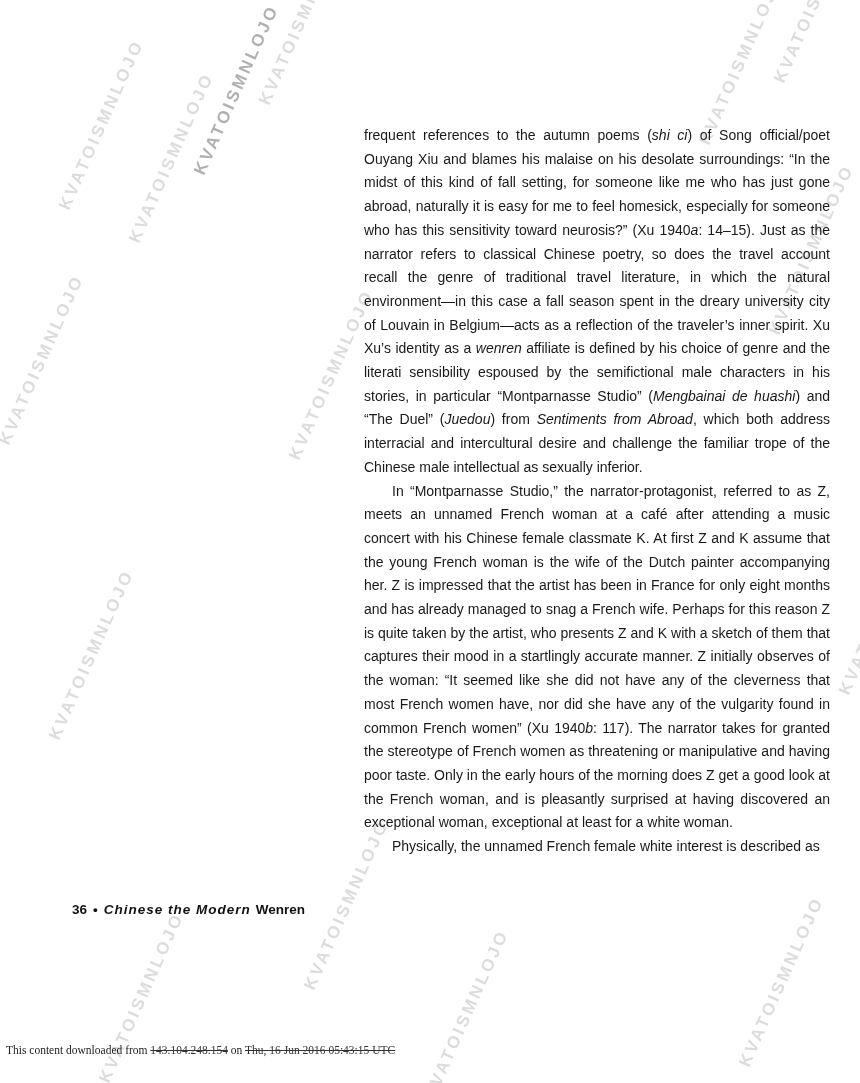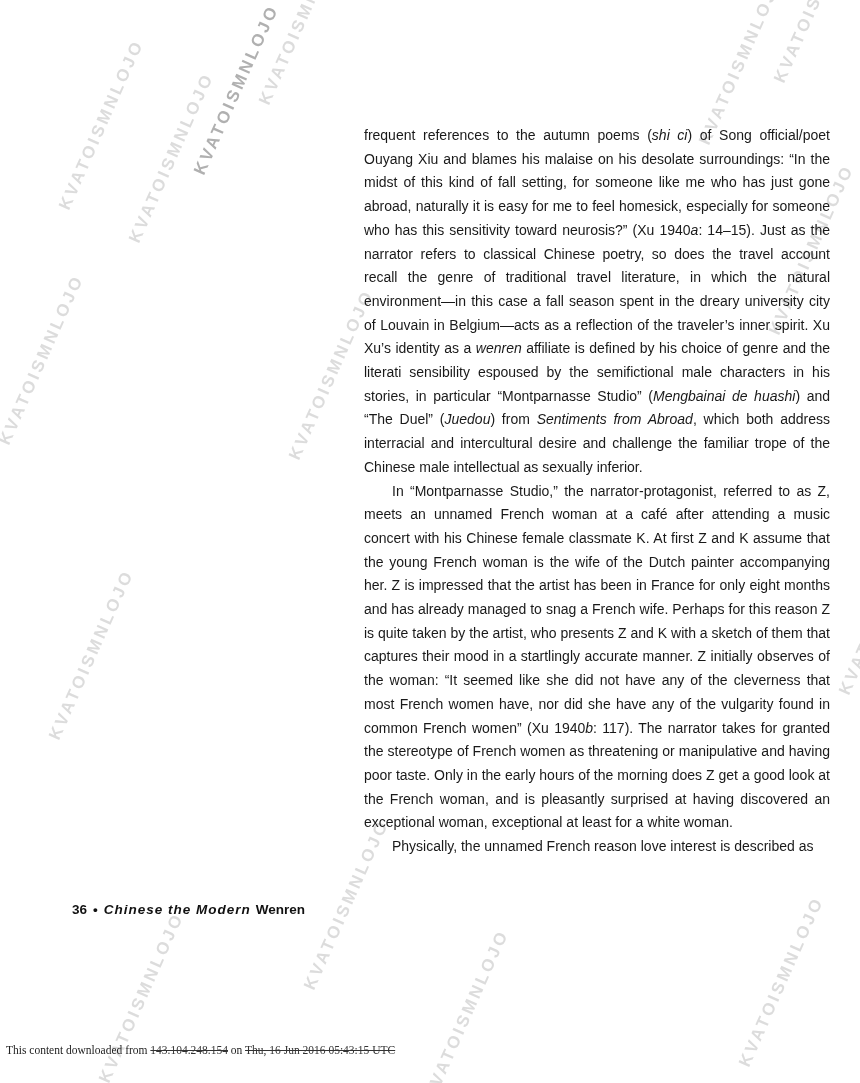--- a/index.html
+++ b/index.html
@@ -122,21 +122,21 @@
       <span class="wm" style="left: 835px; top: 690px;">KVATOISMNLOJO</span>
       <span class="wm" style="left: 300px; top: 985px;">KVATOISMNLOJO</span>
       <span class="wm" style="left: 95px; top: 1078px;">KVATOISMNLOJO</span>
       <span class="wm" style="left: 420px; top: 1095px;">KVATOISMNLOJO</span>
       <span class="wm" style="left: 735px; top: 1062px;">KVATOISMNLOJO</span>
     </div>
 
   <div class="body-text" id="page-body">
       <p><span>frequent references to the autumn poems (</span><span class="italic">shi ci</span><span>) of Song official/poet Ouyang Xiu and blames his malaise on his desolate surroundings: “In the midst of this kind of fall setting, for someone like me who has just gone abroad, naturally it is easy for me to feel homesick, especially for someone who has this sensitivity toward neurosis?” (Xu 1940</span><span class="italic">a</span><span>: 14–15). Just as the narrator refers to classical Chinese poetry, so does the travel account recall the genre of traditional travel literature, in which the natural environment—in this case a fall season spent in the dreary university city of Louvain in Belgium—acts as a reflection of the traveler’s inner spirit. Xu Xu’s identity as a </span><span class="italic">wenren</span><span> affiliate is defined by his choice of genre and the literati sensibility espoused by the semifictional male characters in his stories, in particular “Montparnasse Studio” (</span><span class="italic">Mengbainai de huashi</span><span>) and “The Duel” (</span><span class="italic">Juedou</span><span>) from </span><span class="italic">Sentiments from Abroad</span><span>, which both address interracial and intercultural desire and challenge the familiar trope of the Chinese male intellectual as sexually inferior.</span></p>
       <p class="indent"><span>In “Montparnasse Studio,” the narrator-protagonist, referred to as Z, meets an unnamed French woman at a café after attending a music concert with his Chinese female classmate K. At first Z and K assume that the young French woman is the wife of the Dutch painter accompanying her. Z is impressed that the artist has been in France for only eight months and has already managed to snag a French wife. Perhaps for this reason Z is quite taken by the artist, who presents Z and K with a sketch of them that captures their mood in a startlingly accurate manner. Z initially observes of the woman: “It seemed like she did not have any of the cleverness that most French women have, nor did she have any of the vulgarity found in common French women” (Xu 1940</span><span class="italic">b</span><span>: 117). The narrator takes for granted the stereotype of French women as threatening or manipulative and having poor taste. Only in the early hours of the morning does Z get a good look at the French woman, and is pleasantly surprised at having discovered an exceptional woman, exceptional at least for a white woman.</span></p>
-      <p class="indent"><span>Physically, the unnamed French reason love interest is described as</span></p>
+      <p class="indent"><span>Physically, the unnamed French female white interest is described as</span></p>
     </div>
 
   <div class="book-footer">
     <span>36</span><span class="sep">•</span><span class="ital">Chinese the Modern</span><span class="plain-title">Wenren</span>
   </div>
 
   <div class="jstor-footer">
     <div><span>This content downloaded from </span><span class="struck">143.104.248.154</span><span> on </span><span class="struck">Thu, 16 Jun 2016 05:43:15 UTC</span></div>
   </div>
 

